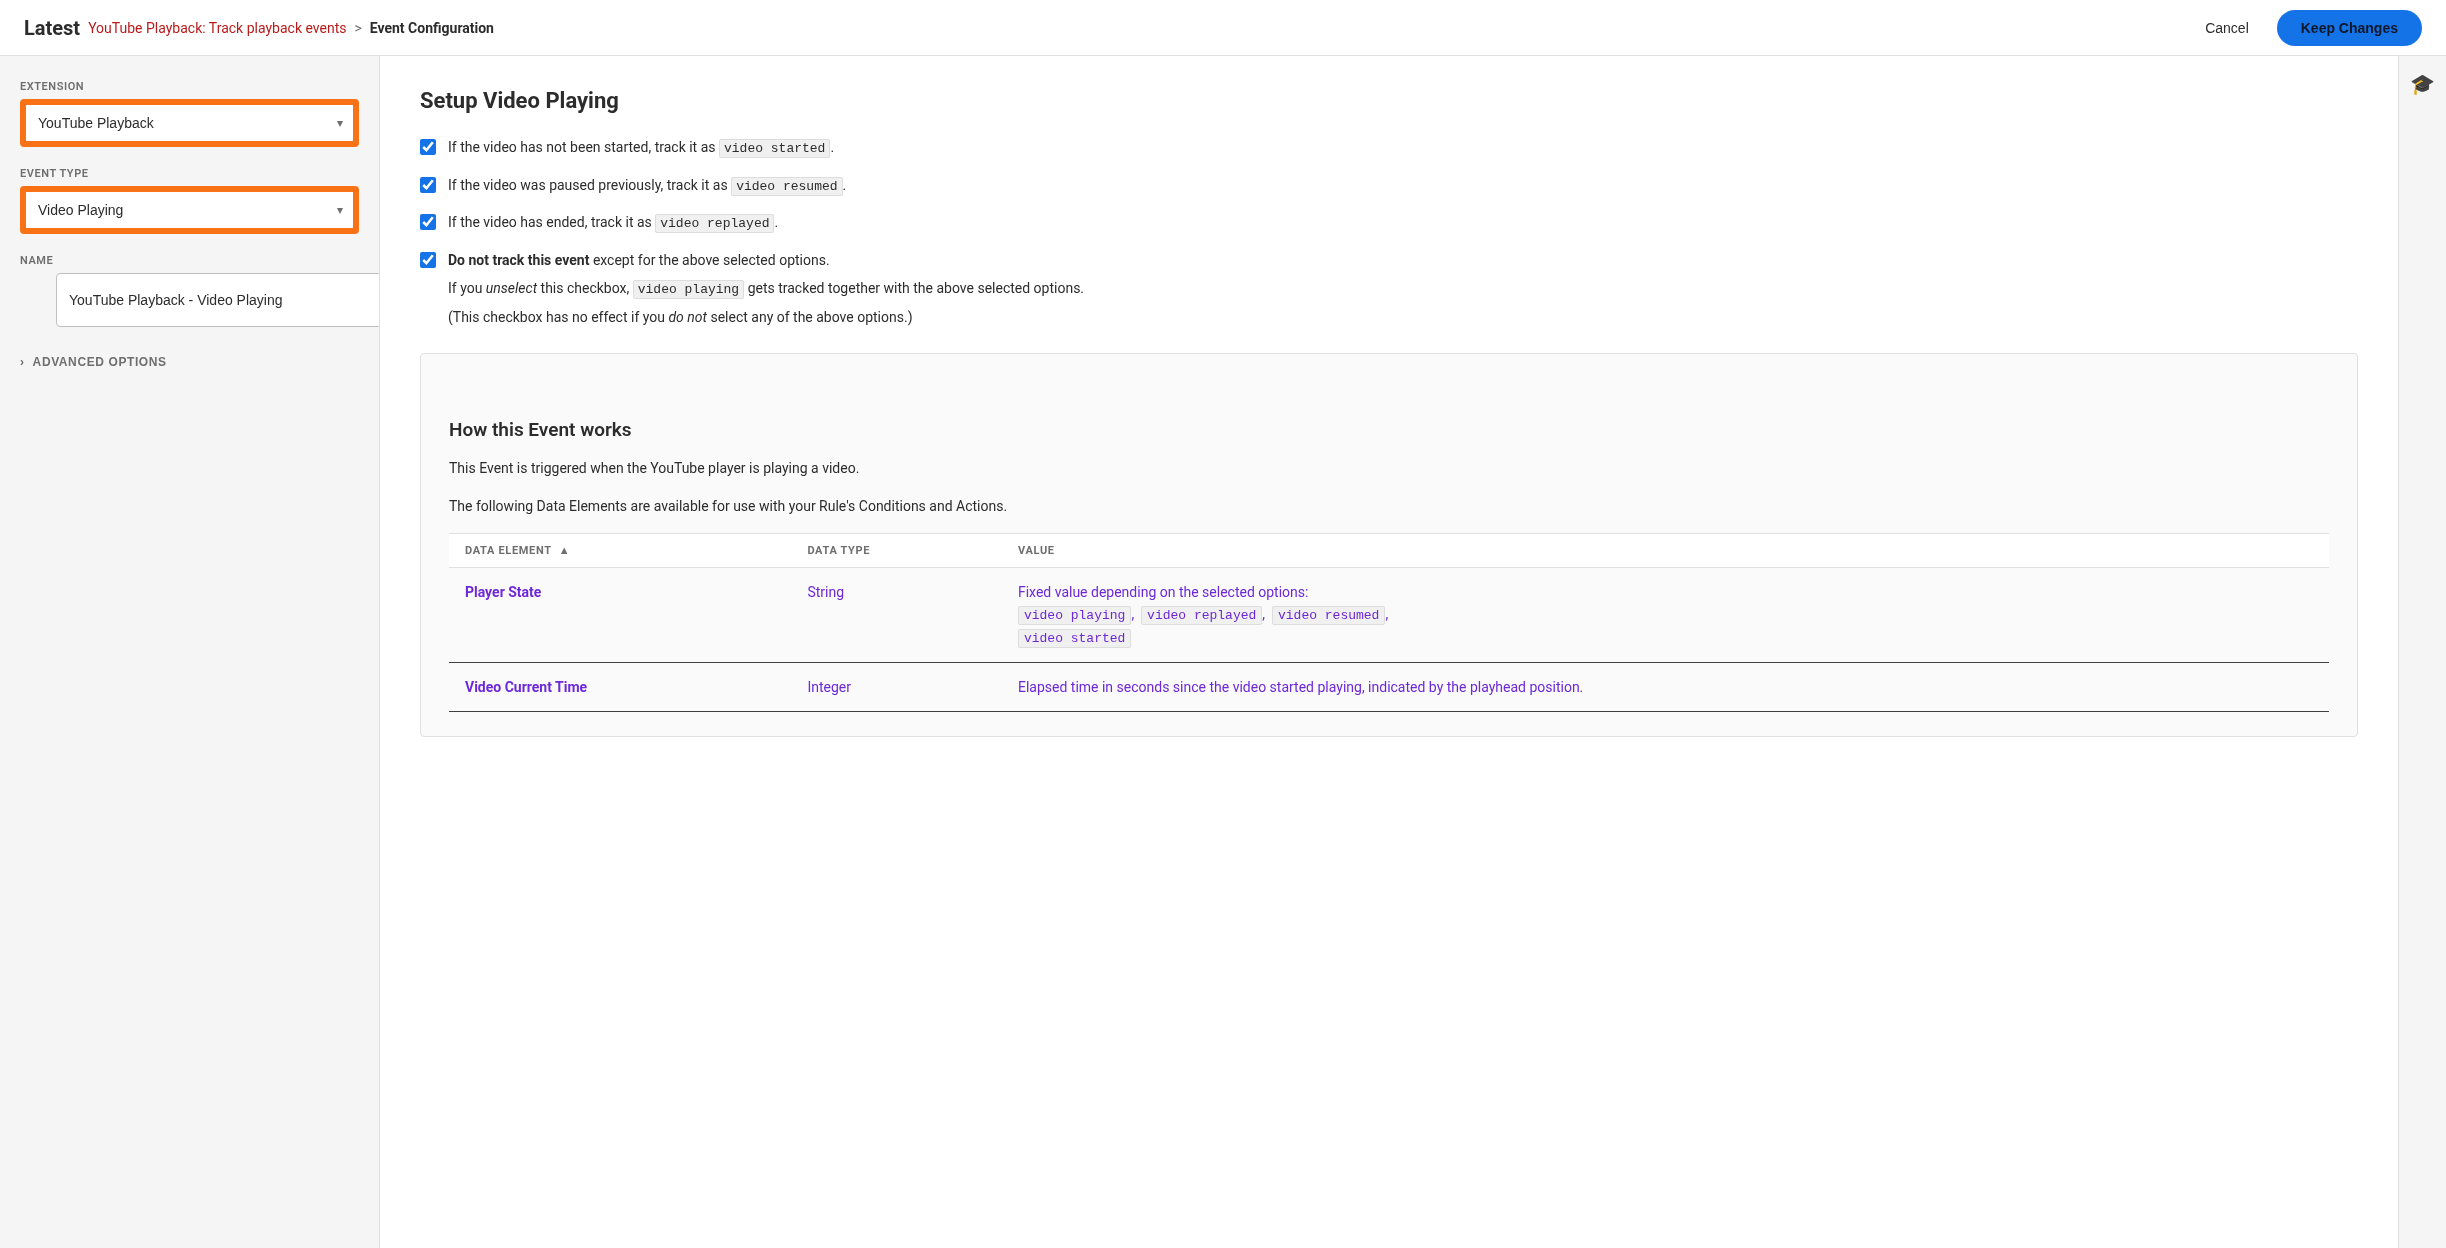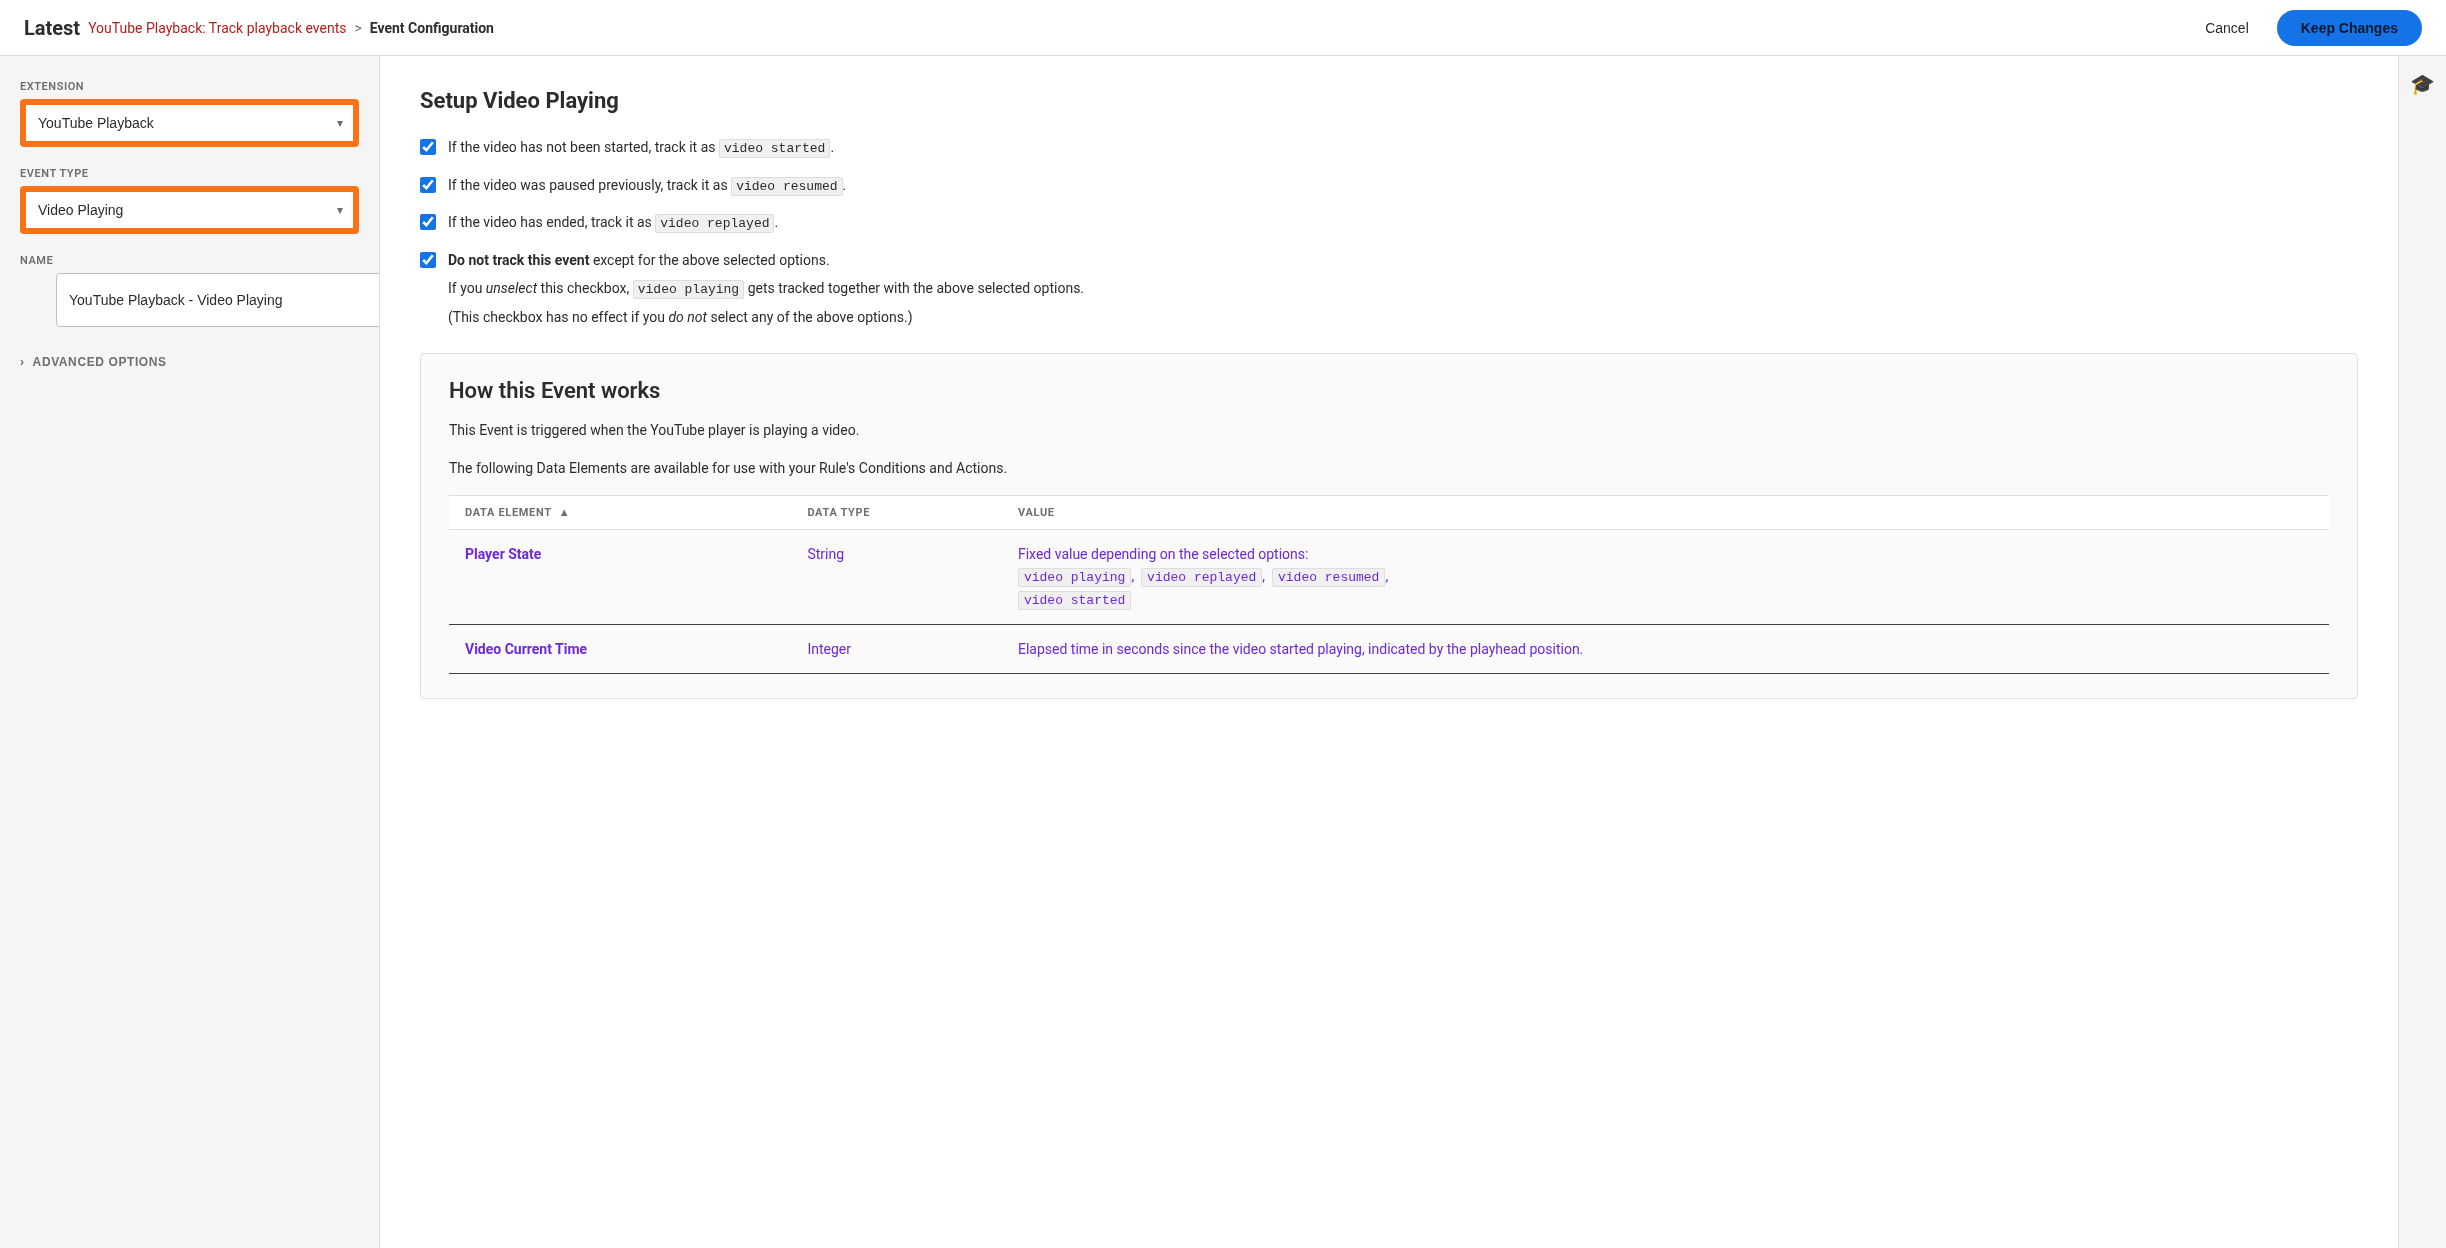--- a/index.html
+++ b/index.html
@@ -209,24 +209,25 @@
 
     
     .how-section {
       background: #fafafa;
       border: 1px solid #e0e0e0;
       border-radius: 4px;
       padding: 24px 28px;
       margin-top: 24px;
     }
     .how-title {
-      font-size: 22px;
+      font-size: 19px;
       font-weight: 600;
       color: #2c2c2c;
       margin-bottom: 16px;
+      margin-top: 40px;
     }
     .how-desc {
       font-size: 14px;
       color: #2c2c2c;
       margin-bottom: 16px;
       line-height: 1.6;
     }
 
     
     .data-table {

